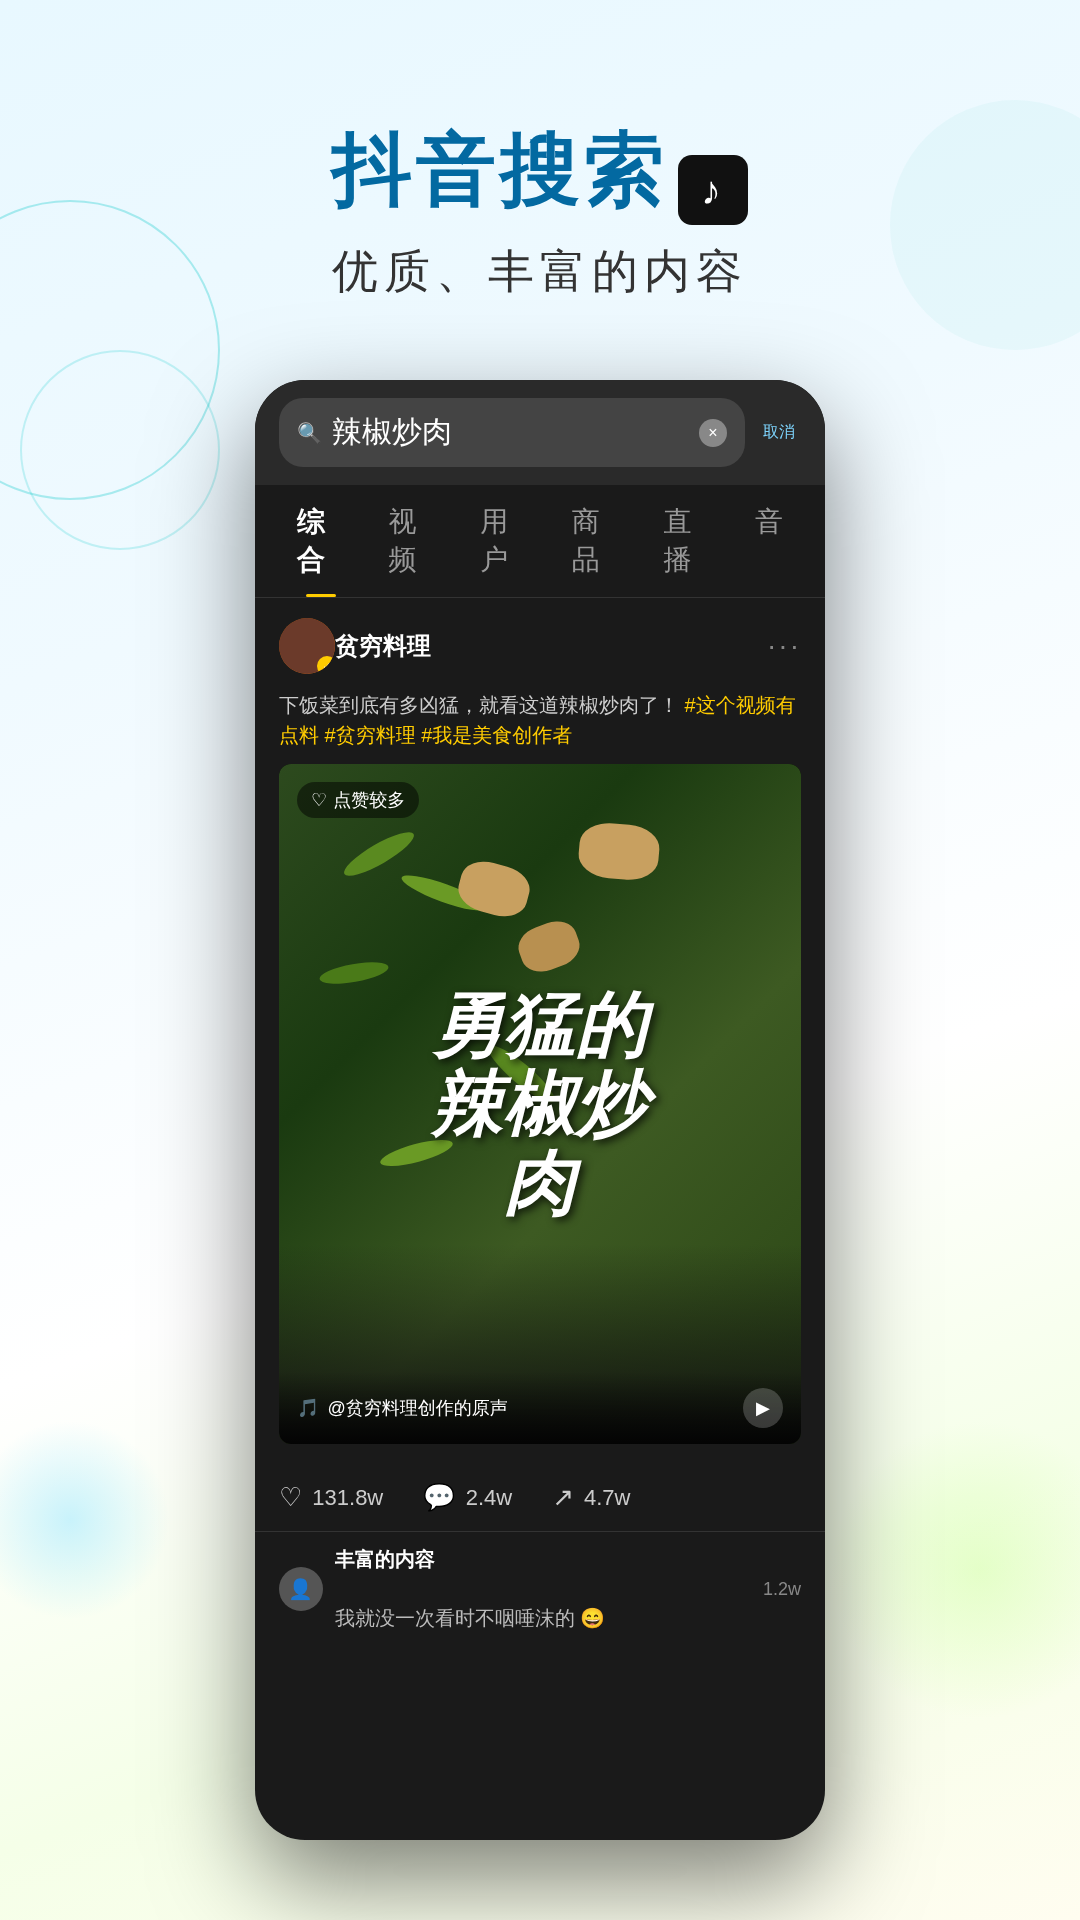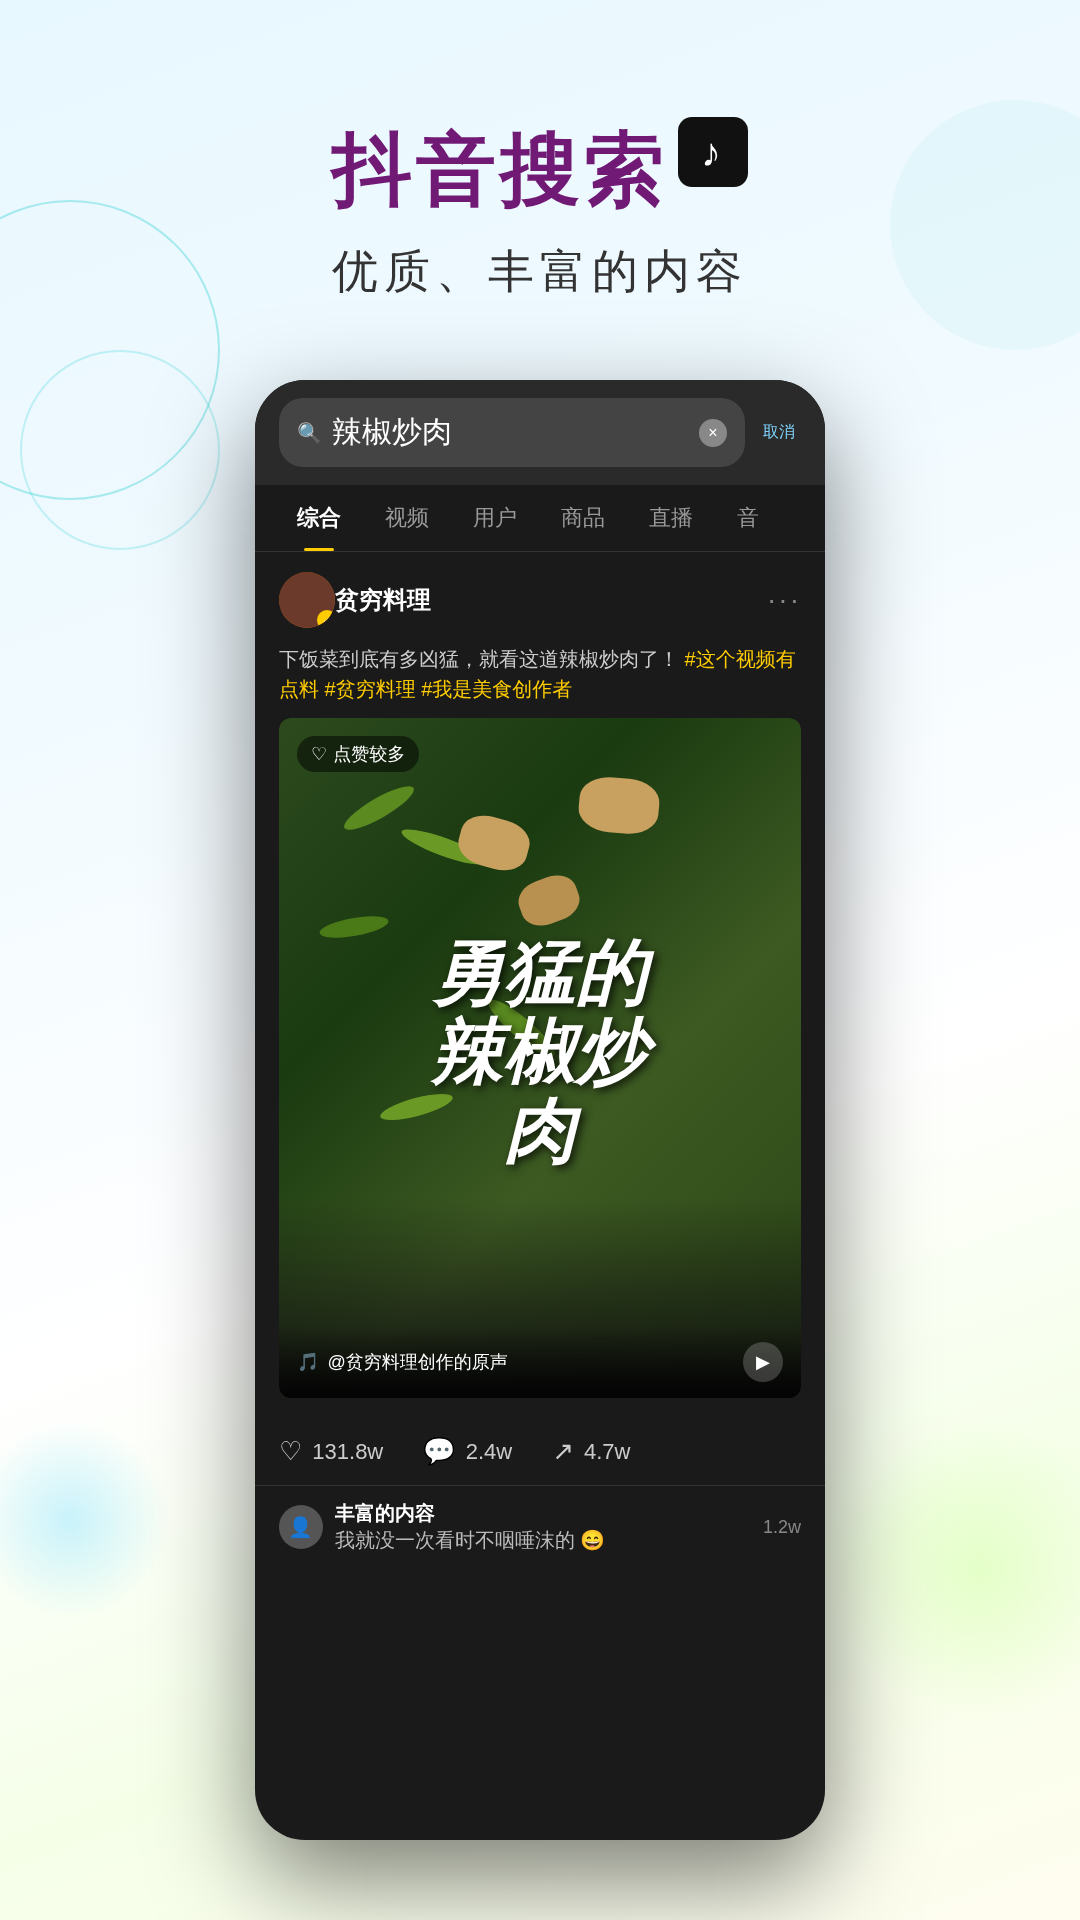--- a/index.html
+++ b/index.html
@@ -54,24 +54,24 @@
       height: 420px;
       display: flex;
       flex-direction: column;
       align-items: center;
       justify-content: center;
       z-index: 2;
     }
     .main-title {
       font-size: 80px;
       font-weight: 900;
-      color: #701a75;
+      color: #0369a1;
       letter-spacing: 4px;
       display: flex;
-      align-items: flex-start;
+      align-items: flex-end;
       gap: 10px;
     }
     .tiktok-logo {
       width: 70px; height: 70px;
       background: #111;
       border-radius: 14px;
       display: flex;
       align-items: center;
       justify-content: center;
       color: white;
@@ -152,21 +152,21 @@
 
     
     .tabs {
       background: #1a1a1a;
       display: flex;
       padding: 0 20px;
       border-bottom: 1px solid #333;
     }
     .tab {
       padding: 18px 22px;
-      font-size: 22px;
+      font-size: 28px;
       color: #999;
       position: relative;
       font-family: Liberation Mono, monospace;
     }
     .tab.active {
       color: #fff;
       font-weight: bold;
     }
     .tab.active::after {
       content: '';
@@ -339,21 +339,20 @@
       text-align: center;
       width: 90%;
     }
     .video-big-text {
       font-size: 72px;
       font-weight: 900;
       color: #fff;
       text-shadow: 3px 3px 8px rgba(0,0,0,0.8);
       line-height: 1.1;
       font-style: italic;
-      font-family: Liberation Mono, monospace;
     }
     .likes-badge {
       position: absolute;
       top: 18px; left: 18px;
       background: rgba(0,0,0,0.5);
       color: #fff;
       font-size: 18px;
       padding: 6px 14px;
       border-radius: 20px;
       display: flex;
@@ -421,20 +420,21 @@
       background: #555;
       display: flex;
       align-items: center;
       justify-content: center;
       font-size: 20px;
     }
     .comment-text {
       color: #bbb;
       font-size: 20px;
       flex: 1;
+      margin-top: 32px;
     }
     .comment-likes {
       color: #888;
       font-size: 18px;
     }
   </style>
 </head>
 <body>
 
 <div class="bg-circle-1"></div>

